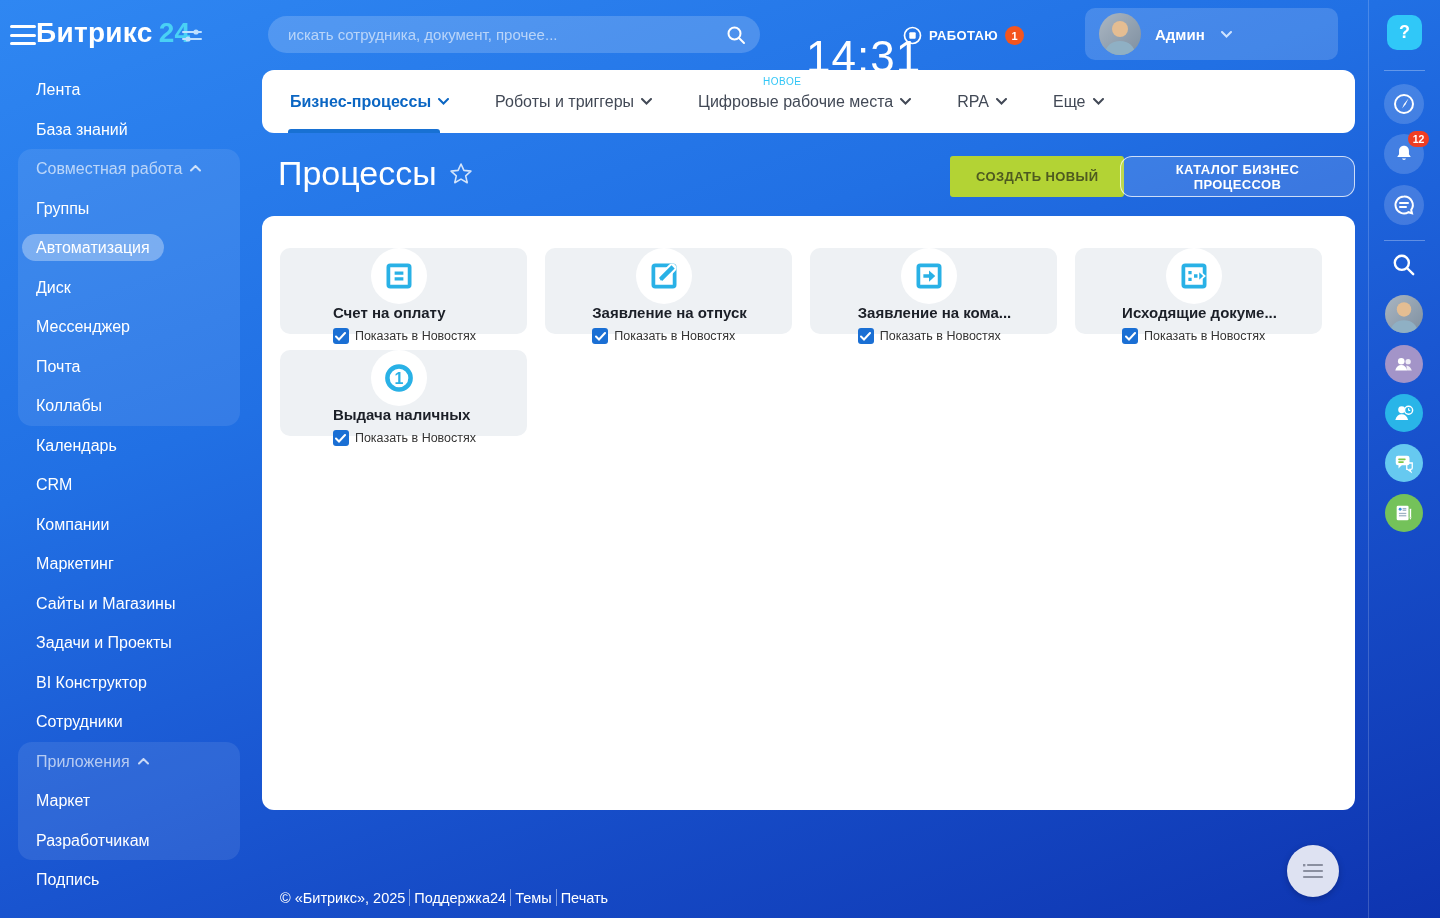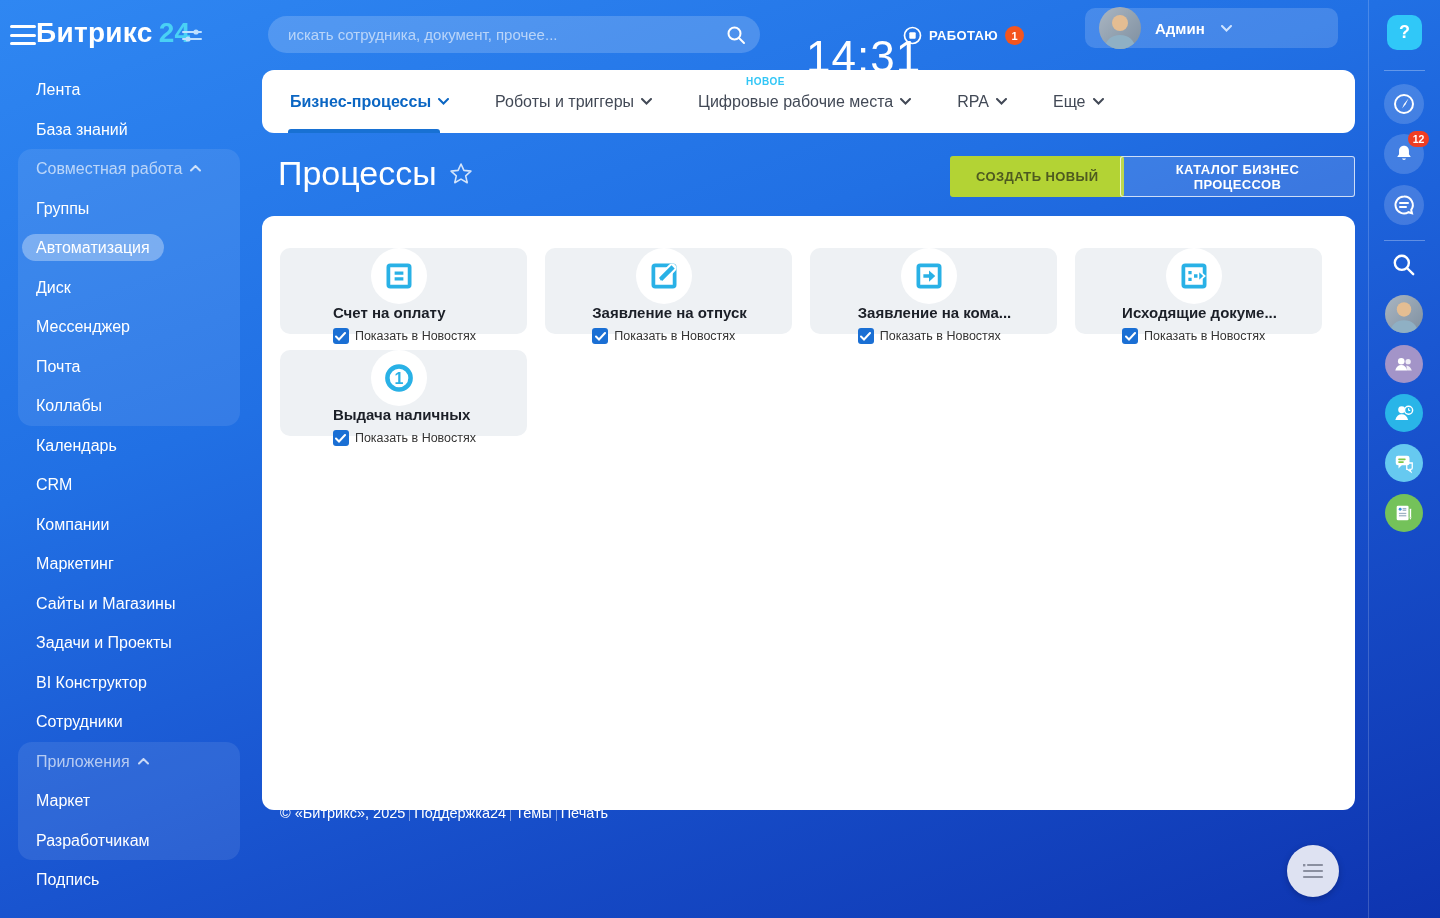--- a/index.html
+++ b/index.html
@@ -15,58 +15,58 @@
   .logo { position:absolute; left:36px; top:17px; font-size:28px; font-weight:bold; color:#fff; letter-spacing:.3px; }
   .logo .num { color:#49d1f5; margin-left:6px; }
   .logo-sliders { position:absolute; left:182px; top:28px; }
   .search-pill { position:absolute; left:268px; top:16px; width:492px; height:37px; background:rgba(255,255,255,0.18); border-radius:19px; display:flex; align-items:center; padding:0 14px 0 20px; }
   .search-pill input { flex:1; background:transparent; border:none; outline:none; color:#fff; font-size:15px; font-family:inherit; }
   .search-pill input::placeholder { color:rgba(255,255,255,0.6); }
   .clock { position:absolute; left:806px; top:8px; font-size:44px; font-weight:200; color:#fff; letter-spacing:1px;margin-top:24px; }
   .status { position:absolute; left:903px; top:26px; display:flex; align-items:center; gap:7px; cursor:pointer; }
   .status-label { color:#fff; font-size:13px; font-weight:600; letter-spacing:.4px; }
   .badge-1 { min-width:19px; height:19px; border-radius:10px; background:#f4551e; color:#fff; font-size:11px; font-weight:bold; display:flex; align-items:center; justify-content:center; padding:0 5px; }
-  .user-chip { position:absolute; left:1085px; top:8px; width:253px; height:40px; background:rgba(255,255,255,0.16); border-radius:10px; display:flex; align-items:center; padding:0 14px; gap:14px; cursor:pointer; }
+  .user-chip { position:absolute; left:1085px; top:8px; width:253px; height:52px; background:rgba(255,255,255,0.16); border-radius:10px; display:flex; align-items:center; padding:0 14px; gap:14px; cursor:pointer; }
   .avatar { width:42px; height:42px; border-radius:50%; overflow:hidden; flex-shrink:0; }
   .user-name { color:#fff; font-size:15px; font-weight:bold; }
   .chev-w { margin-left:2px; }
 
   
   .sidebar { position:absolute; left:0; top:70px; width:262px; height:848px; color:#fff; font-size:16px; }
   .sb-item { height:39.5px; line-height:39.5px; padding-left:36px; white-space:nowrap; cursor:pointer; color:#fff; }
   .sb-group { background:rgba(255,255,255,0.09); border-radius:14px; width:222px; margin-left:18px; }
   .sb-group .sb-item { padding-left:18px; }
   .sb-header { height:39.5px; line-height:39.5px; padding-left:18px; color:rgba(255,255,255,0.65); display:flex; align-items:center; gap:8px; cursor:pointer; }
   .sb-pill { background:rgba(255,255,255,0.33); border-radius:16px; padding:5px 14px; margin-left:-14px; }
 
   
   .navbar { position:absolute; left:262px; top:70px; width:1093px; height:63px; background:#fff; border-radius:12px; display:flex; align-items:center; padding:0 28px; }
   .tab { display:flex; align-items:center; gap:7px; margin-right:46px; font-size:16px; color:#424956; cursor:pointer; position:relative; }
   .tab.active { color:#0b66c3; font-weight:bold; }
-  .tab .new-flag { position:absolute; top:-17px; left:0; font-size:10px; font-weight:bold; color:#31c6f6; letter-spacing:.5px;padding-left:48px; }
+  .tab .new-flag { position:absolute; top:-17px; left:17px; font-size:10px; font-weight:normal; color:#31c6f6; letter-spacing:.5px;padding-left:48px; }
   .tab-underline { position:absolute; left:26px; bottom:0; width:152px; height:4px; background:#1871d3; border-radius:3px 3px 0 0; }
 
   
   .page-head { position:absolute; left:262px; top:140px; width:1093px; height:70px; }
   .page-title { position:absolute; left:16px; top:14px; color:#fff; font-size:34px; font-weight:300; display:flex; align-items:center; gap:12px; }
   .btn-create { position:absolute; left:688px; top:16px; height:41px; padding:0 26px; background:#b3d334; border:none; border-radius:3px; color:#4e5a20; font-size:13px; font-weight:bold; letter-spacing:.4px; font-family:inherit; cursor:pointer; }
-  .btn-catalog { position:absolute; left:858px; top:16px; height:41px; padding:0 22px; background:rgba(255,255,255,0.13); border:1px solid rgba(255,255,255,0.75); border-radius:3px; color:#fff; font-size:13px; font-weight:bold; letter-spacing:.4px; font-family:inherit; cursor:pointer; }
+  .btn-catalog { position:absolute; left:858px; top:16px; height:41px; padding:0 22px; background:rgba(255,255,255,0.13); border:1px solid rgba(255,255,255,0.75); border-radius:12px; color:#fff; font-size:13px; font-weight:bold; letter-spacing:.4px; font-family:inherit; cursor:pointer; }
 
   
   .panel { position:absolute; left:262px; top:216px; width:1093px; height:594px; background:#fff; border-radius:12px; padding:32px 18px; }
   .cards { display:grid; grid-template-columns:repeat(4,247px); gap:16px 18px; }
   .card { background:#eef1f4; border-radius:10px; height:86px; display:flex; align-items:center; padding:0 12px 0 14px; cursor:pointer;flex-direction:column; }
   .card-ic { width:56px; height:56px; border-radius:50%; background:#fff; display:flex; align-items:center; justify-content:center; flex-shrink:0; margin-right:12px; }
   .card-title { font-size:15px; font-weight:bold; color:#1b1f27; white-space:nowrap; overflow:hidden; }
   .card-check { display:flex; align-items:center; gap:6px; margin-top:7px; }
   .cbox { width:16px; height:16px; background:#1a6fd4; border-radius:3px; display:flex; align-items:center; justify-content:center; cursor:pointer; flex-shrink:0; }
   .cbox-label { font-size:12.5px; color:#333; white-space:nowrap; }
 
   
-  .footer { position:absolute; left:280px; top:804px; display:flex; align-items:center; gap:4px; color:#fff; font-size:14.5px; }
+  .footer { position:absolute; left:280px; top:889px; display:flex; align-items:center; gap:4px; color:#fff; font-size:14.5px; }
   .fsep { width:1px; height:17px; background:rgba(255,255,255,0.45); }
   .flink { cursor:pointer; }
   .fab { position:absolute; left:1287px; top:845px; width:52px; height:52px; border-radius:50%; background:#dee2f2; display:flex; align-items:center; justify-content:center; cursor:pointer; box-shadow:0 2px 6px rgba(0,0,30,0.25); }
 
   
   .rail-line { position:absolute; left:1368px; top:0; width:1px; height:918px; background:rgba(255,255,255,0.18); }
   .help-btn { position:absolute; left:1387px; top:15px; width:35px; height:35px; border-radius:10px; background:#30c8f8; color:#fff; font-size:18px; font-weight:bold; display:flex; align-items:center; justify-content:center; cursor:pointer; }
   .rail-div { position:absolute; left:1384px; width:41px; height:1px; background:rgba(255,255,255,0.3); }
   .rail-circ { position:absolute; left:1384px; width:40px; height:40px; border-radius:50%; background:rgba(255,255,255,0.17); display:flex; align-items:center; justify-content:center; cursor:pointer; }
   .rail-ic { position:absolute; left:1385px; width:38px; height:38px; border-radius:50%; display:flex; align-items:center; justify-content:center; cursor:pointer; }

